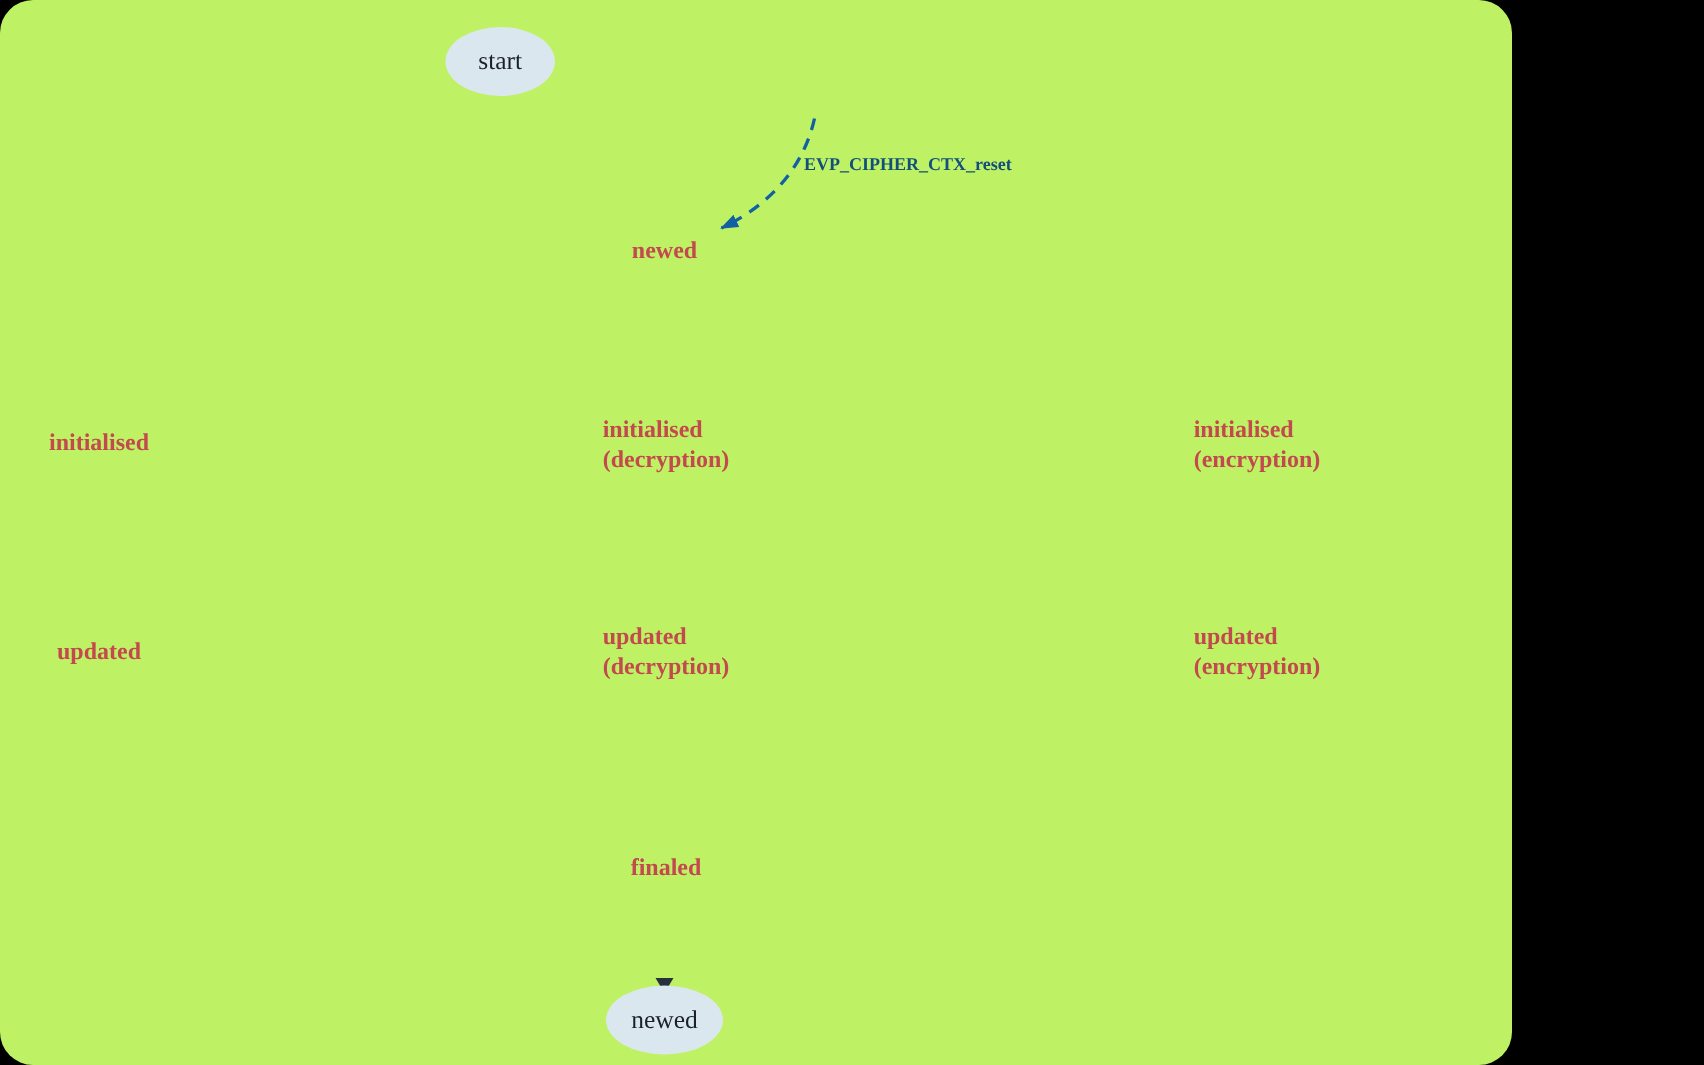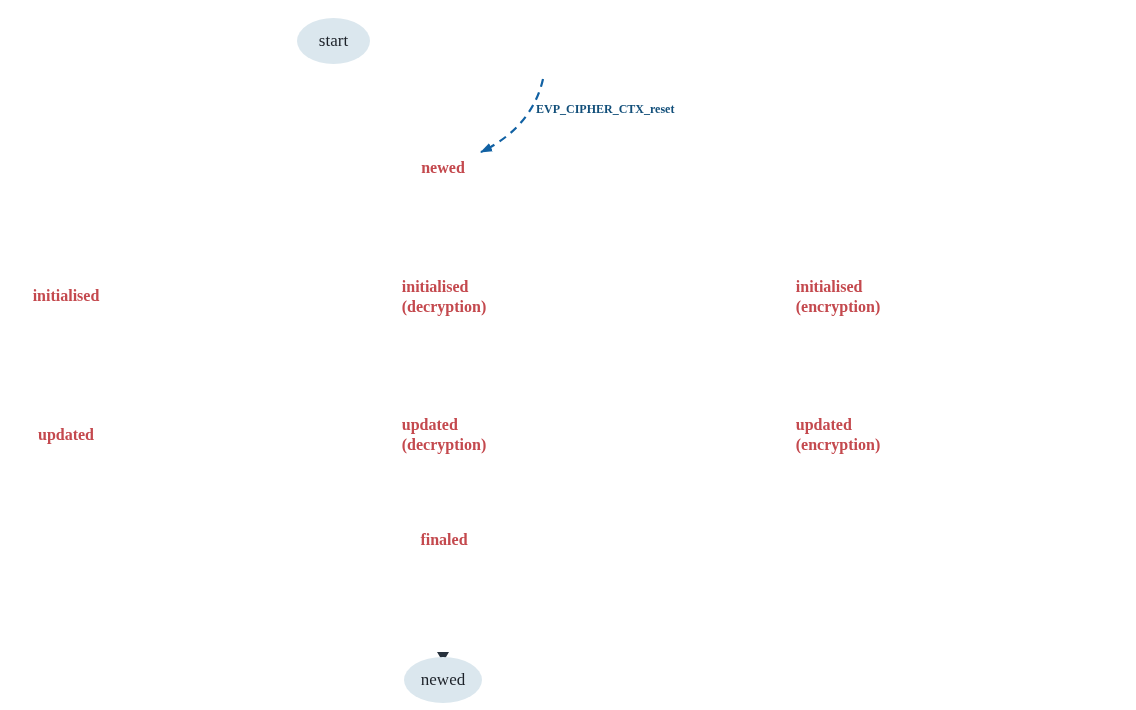--- a/index.html
+++ b/index.html
@@ -2,25 +2,26 @@
 <html><head>
 <meta charset="utf-8">
 <style>
   html, body {
     margin: 0;
     padding: 0;
     background: #000000;
   }
   .stage {
     position: relative;
-    width: 1136px;
+    width: 1008px;
     height: 710px;
-    background: #ffffff;
+    background: #bef264;
     overflow: hidden;
     font-family: "Liberation Serif", "DejaVu Serif", serif;
+    border-radius: 22px;
   }
   .node-ellipse {
     position: absolute;
     background: #dbe7ee;
     border-radius: 50%;
     display: flex;
     align-items: center;
     justify-content: center;
     color: #1c2128;
     font-size: 17px;
@@ -60,21 +61,21 @@
     text-align: left;
     white-space: nowrap;
   }
   .state-newed                  { left: 443px; top: 168px; }
   .state-initialised            { left: 66px;  top: 296px; }
   .state-initialised-decryption { left: 444px; top: 297px; }
   .state-initialised-encryption { left: 838px; top: 297px; }
   .state-updated                { left: 66px;  top: 435px; }
   .state-updated-decryption     { left: 444px; top: 435px; }
   .state-updated-encryption     { left: 838px; top: 435px; }
-  .state-finaled                { left: 444px; top: 540px; }
+  .state-finaled                { left: 444px; top: 579px; }
   .edge-svg {
     position: absolute;
     left: 0; top: 0;
     width: 1136px;
     height: 710px;
     pointer-events: none;
   }
 </style>
 </head>
 <body>

